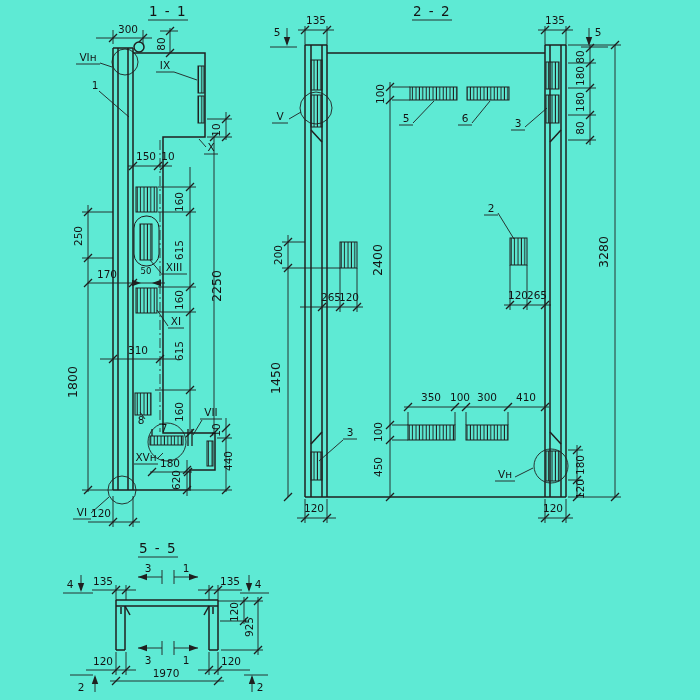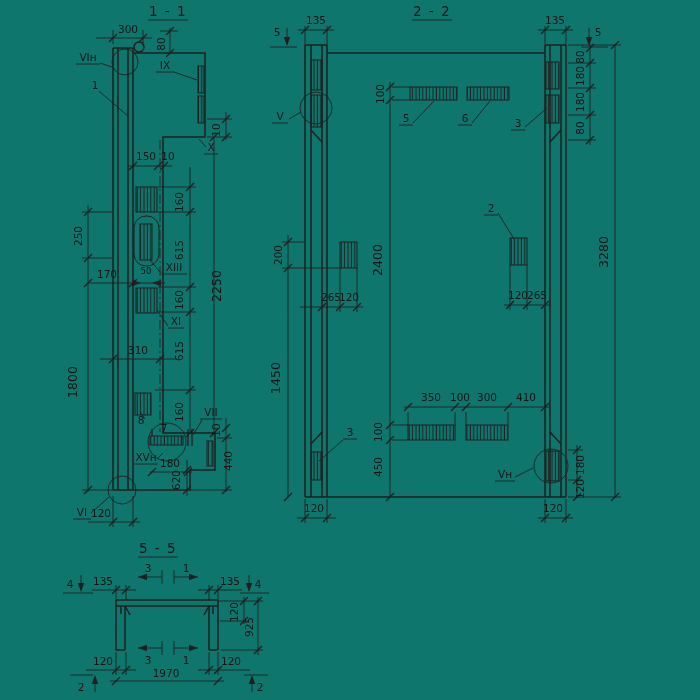--- a/index.html
+++ b/index.html
@@ -1,16 +1,16 @@
 <!DOCTYPE html>
 <html><head>
 <meta charset="utf-8">
 <style>
   html,body{margin:0;padding:0;background:#eceae3;}
-  .page{width:700px;height:700px;background:#0f766e;position:relative;overflow:hidden;}
+  .page{width:700px;height:700px;background:#5eead4;position:relative;overflow:hidden;}
   svg{display:block;}
   .w2 line,.w2 path,.w2 rect,.w2 circle{stroke:#1f1f1f;stroke-width:1.5;fill:none;}
   .w1 line,.w1 path,.w1 rect,.w1 circle{stroke:#1f1f1f;stroke-width:0.9;fill:none;}
   .cl{stroke:#1f1f1f;stroke-width:0.8;stroke-dasharray:10 3 2 3;fill:none;}
   .bar{fill:url(#h);stroke:#1f1f1f;stroke-width:1;}
   text{font-family:"DejaVu Sans",sans-serif;fill:#141414;text-anchor:middle;font-size:10.5px;}
   .big{font-size:12.5px;}
   .sm{font-size:8.5px;}
   .ttl{font-size:13.5px;letter-spacing:1.5px;}
 </style>

